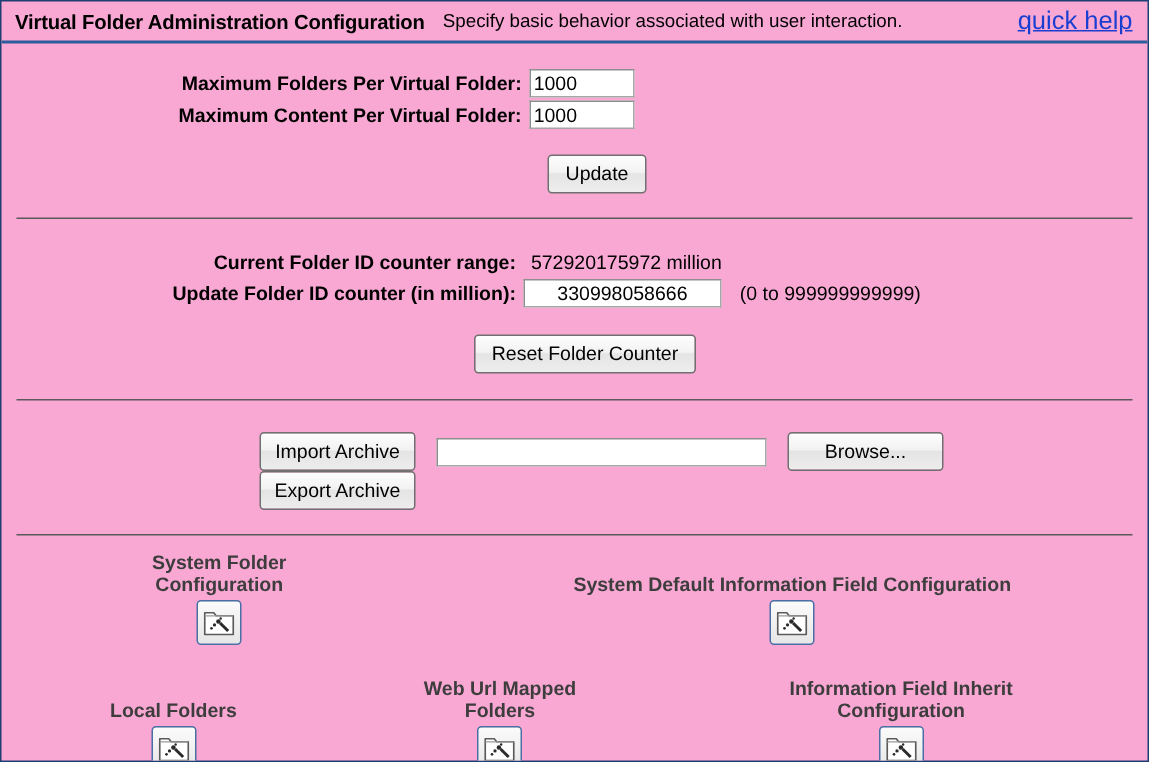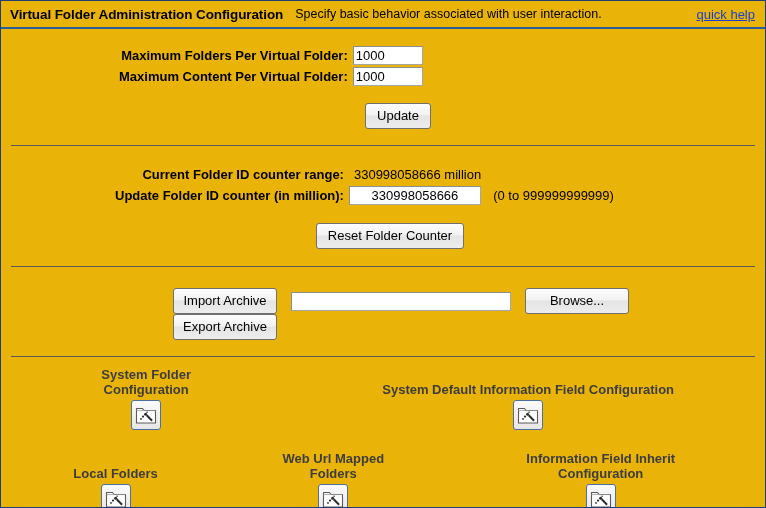--- a/index.html
+++ b/index.html
@@ -16,21 +16,21 @@
     overflow: hidden;
   }
 
   
   .page {
     position: relative;
     box-sizing: border-box;
     width: 766px;
     height: 508px;
     border: 1px solid #1d3f73;
-    background: #eab308;
+    background: #f9a8d4;
     overflow: hidden;
   }
 
   
   .header {
     box-sizing: border-box;
     height: 28px;
     padding: 0 8px 0 9px;
     display: flex;
     align-items: center;
@@ -43,21 +43,21 @@
     color: #000000;
     letter-spacing: -0.1px;
   }
   .header-desc {
     margin-left: 12px;
     font-size: 12.5px;
     color: #000000;
     flex: 1 1 auto;
   }
   .header-link {
-    font-size: 13px;
+    font-size: 17px;
     color: #1a3fd0;
     text-decoration: underline;
     cursor: pointer;
     margin-left: auto;
     padding-right: 2px;
   }
 
   
   .sep {
     height: 0;
@@ -217,21 +217,21 @@
     </div>
   </div>
 
   <div class="sep" style="margin-top:16px;"></div>
 
   <div class="section" style="padding-top:18px;">
     <table class="field-table" style="margin-left:114px;">
       <tbody>
           <tr>
         <td class="fld-label">Current Folder ID counter range:</td>
-        <td class="fld-static">330998058666 million</td>
+        <td class="fld-static">572920175972 million</td>
         <td></td>
       </tr>
       <tr>
         <td class="fld-label">Update Folder ID counter (in million):</td>
         <td>
           <input class="txt txt-counter" type="text" value="330998058666" style="">
         </td>
         <td class="fld-hint">(0 to 999999999999)</td>
       </tr>
     </tbody>

